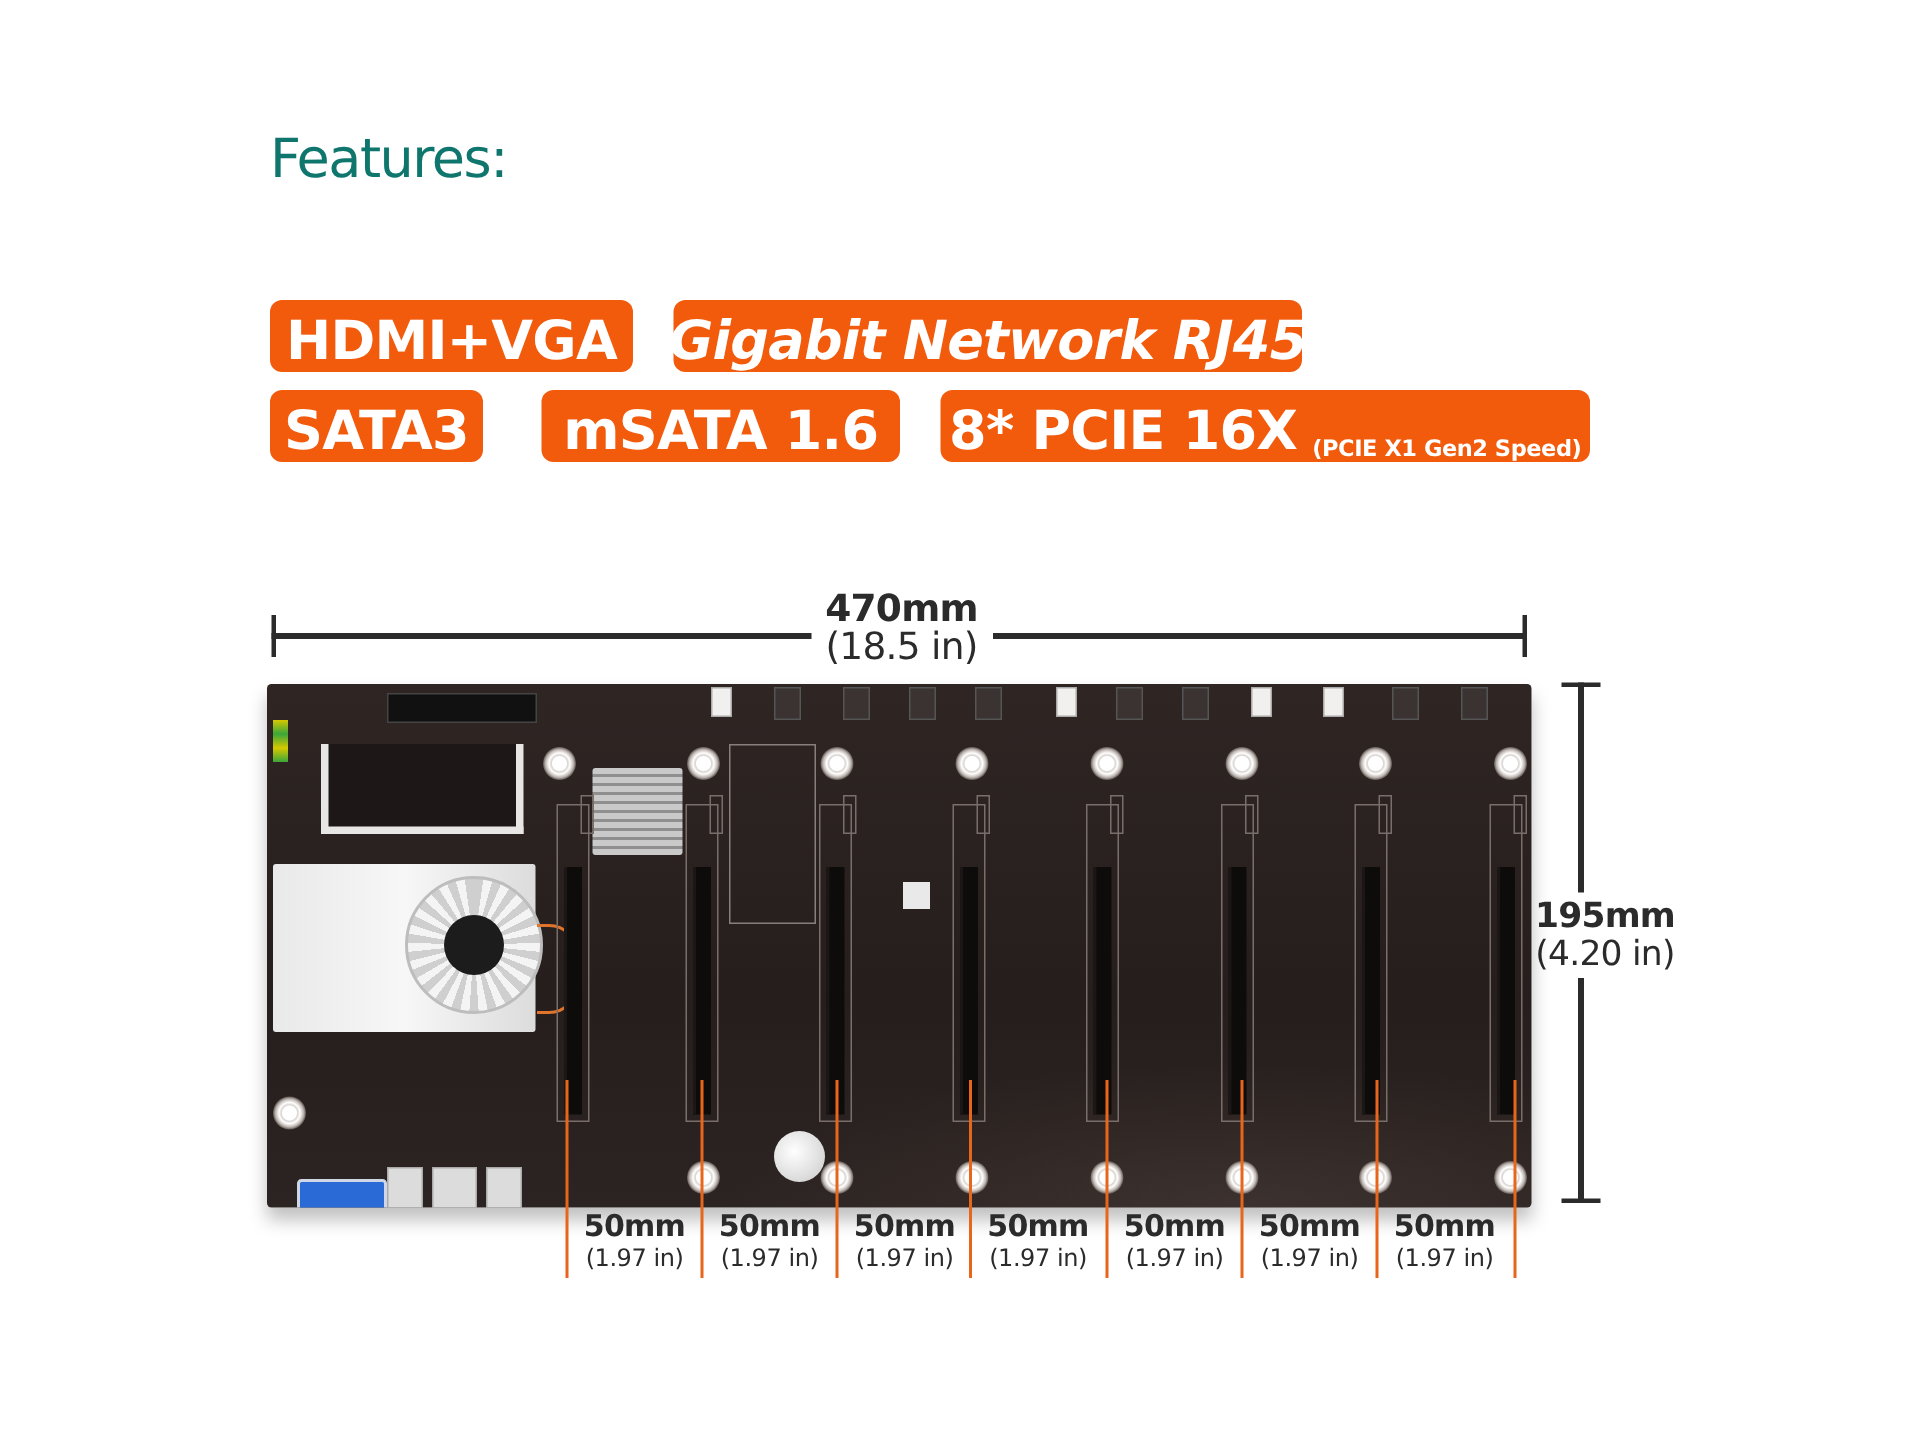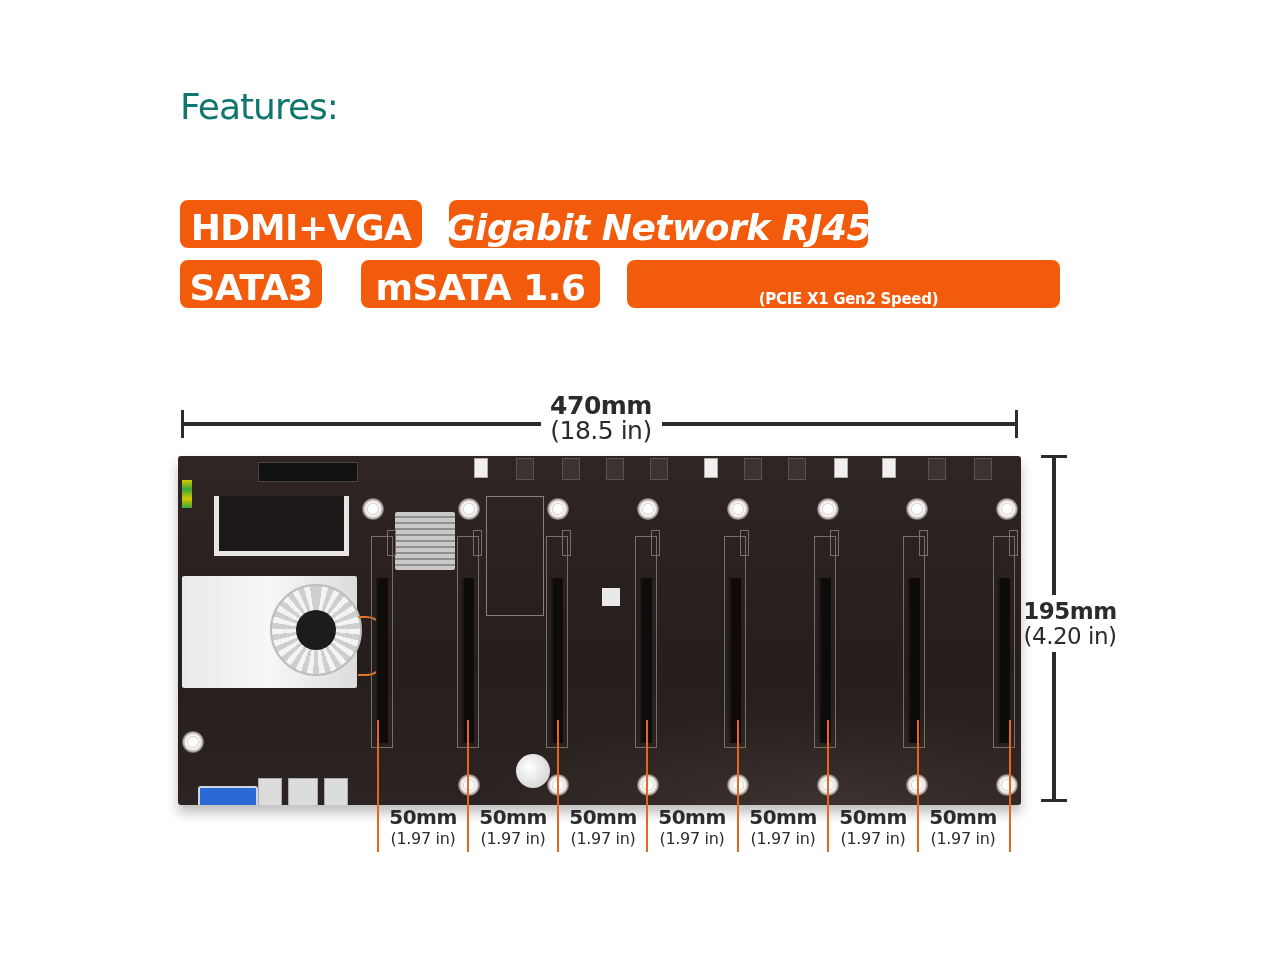--- a/index.html
+++ b/index.html
@@ -64,20 +64,21 @@
 <div class="badge" style="left:449px;top:200px;width:419px;font-style:italic;">
   <span class="main">Gigabit Network RJ45</span>
 </div>
 <div class="badge" style="left:180px;top:260px;width:142px;">
   <span class="main">SATA3</span>
 </div>
 <div class="badge" style="left:361px;top:260px;width:239px;">
   <span class="main">mSATA 1.6</span>
 </div>
 <div class="badge" style="left:627px;top:260px;width:433px;">
+  <span class="main">8* PCIE 16X</span>
   <span class="sub">(PCIE X1 Gen2 Speed)</span>
 </div>
 
 <div class="hline" style="left:181px;top:410px;width:3px;height:28px;"></div>
 <div class="hline" style="left:181px;top:422px;width:360px;height:4px;"></div>
 <div class="hline" style="left:662px;top:422px;width:356px;height:4px;"></div>
 <div class="hline" style="left:1015px;top:410px;width:3px;height:28px;"></div>
 <div class="dim-text" style="left:540px;top:393px;width:122px;">
   <div>470mm</div>
   <div class="in">(18.5 in)</div>

